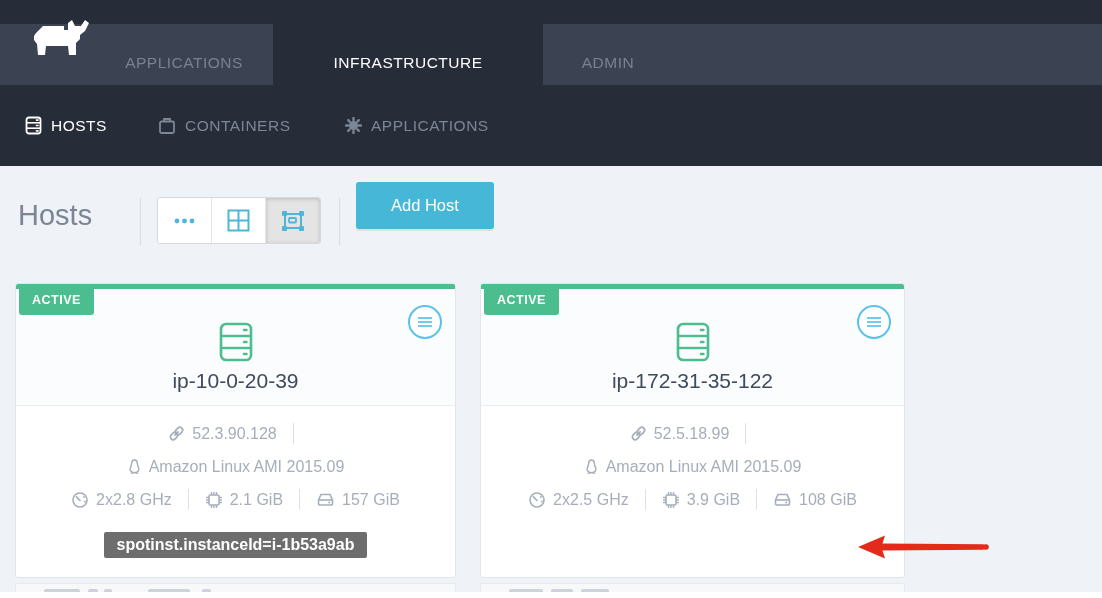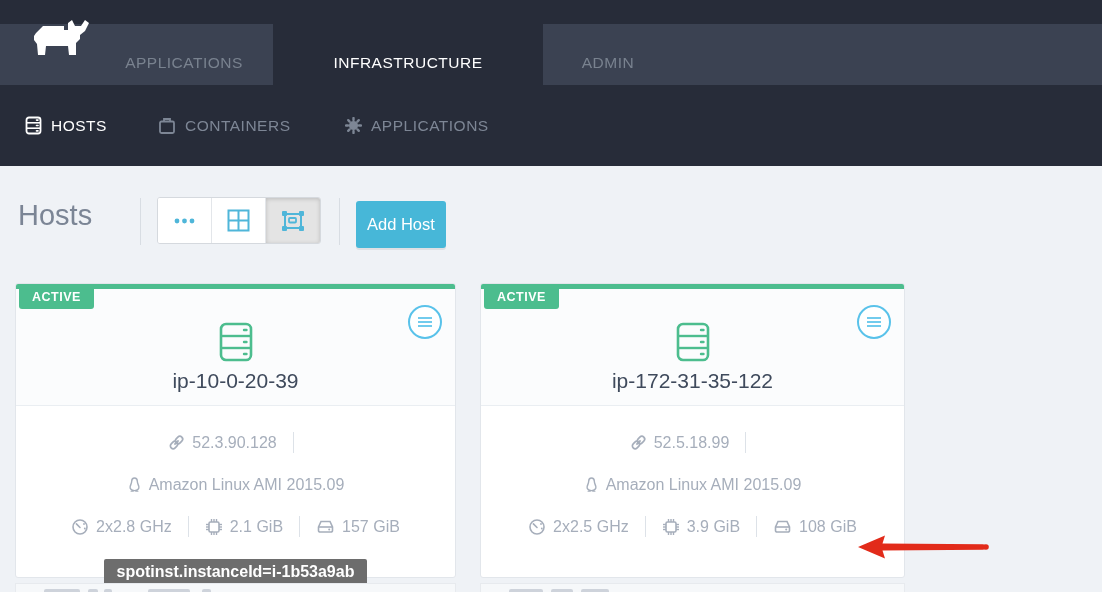--- a/index.html
+++ b/index.html
@@ -28,41 +28,41 @@
   
   .page-title { position:absolute; left:18px; top:199px; font-size:29px; color:#7b8595; }
   .tdiv { position:absolute; top:198px; width:1px; height:47px; background:#d8dde3; }
   .tdiv1 { left:140px; } .tdiv2 { left:339px; }
   .segmented { position:absolute; left:157px; top:197px; height:47px; display:flex;
                background:#fff; border:1px solid #d5d9de; border-radius:3px; overflow:hidden; }
   .seg { width:54px; display:flex; align-items:center; justify-content:center;
          border-right:1px solid #e3e6ea; background:#fff; cursor:pointer; }
   .seg:last-child { border-right:none; }
   .seg.active { background:#e4e4e4; box-shadow: inset 0 1px 4px rgba(0,0,0,.18); }
-  .add-host { position:absolute; left:356px; top:201px; height:47px; padding:0 11px;
+  .add-host { position:absolute; left:356px; top:182px; height:47px; padding:0 35px;
               background:#47b7d8; color:#fff; font-size:16.5px; border:none; border-radius:3px;
               display:flex; align-items:center; box-shadow:0 2px 0 rgba(0,0,0,.07); cursor:pointer; }
   
   .card { position:absolute; top:283px; height:295px; background:#fff;
           border:1px solid #e2e6eb; border-radius:3px; }
   .card1 { left:15px;  width:441px; }
   .card2 { left:480px; width:425px; }
   .card-top { height:5px; background:#4cbd8e; border-radius:2px 2px 0 0; }
-  .badge { position:absolute; top:0; left:3px; height:25px; padding:0 13px;
+  .badge { position:absolute; top:0; left:3px; height:31px; padding:0 13px;
            background:#4cbd8e; color:#fff; font-size:12.5px; font-weight:bold; letter-spacing:.5px;
            display:flex; align-items:center; border-radius:2px 0 3px 3px; }
   .menu-btn { position:absolute; top:21px; right:13px; width:34px; height:34px; background:#fff;
               border:2px solid #59c2ea; border-radius:50%; display:flex; align-items:center;
               justify-content:center; cursor:pointer; padding:0; }
   .card-header { height:117px; background:#fbfcfd; border-bottom:1px solid #eaeef2;
                  display:flex; flex-direction:column; align-items:center; justify-content:flex-end;
                  padding-bottom:12px; border-radius:0 0 0 0; }
   .hostname { margin-top:7px; font-size:21px; color:#3f4a5c; cursor:pointer; }
   .card-body { display:flex; flex-direction:column; align-items:center; padding-top:11px; }
-  .drow { height:33px; display:flex; align-items:center; gap:7px; color:#a6aebb; font-size:16px;margin-top:9px; }
+  .drow { height:33px; display:flex; align-items:center; gap:7px; color:#a6aebb; font-size:16px; }
   .vdiv { width:1px; height:21px; background:#dde2e8; margin:0 9px; }
   .chip { margin-top:16px; background:#6d6d6d; color:#fff; font-size:16px; font-weight:bold;
           padding:4px 13px; border-radius:2px; }
   
   .stub { position:absolute; top:583px; height:12px; background:#f6f8fa;
           border:1px solid #e7eaee; border-bottom:none; }
   .stub1 { left:15px; width:441px; } .stub2 { left:480px; width:425px; }
   .sm { position:absolute; top:5px; height:5px; background:#c7ccd5; border-radius:2px; opacity:.85; }
   .bottom-strip { position:absolute; left:0; right:0; top:592px; height:6px; background:#ffffff; }
   .arrow { position:absolute; left:856px; top:531px; }

